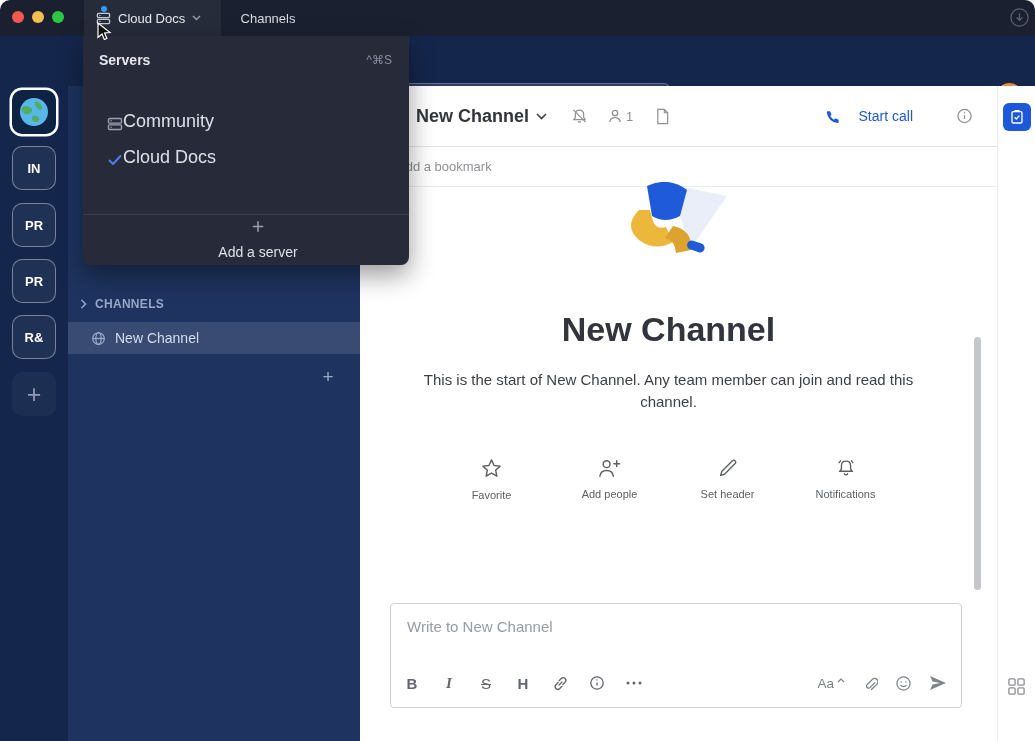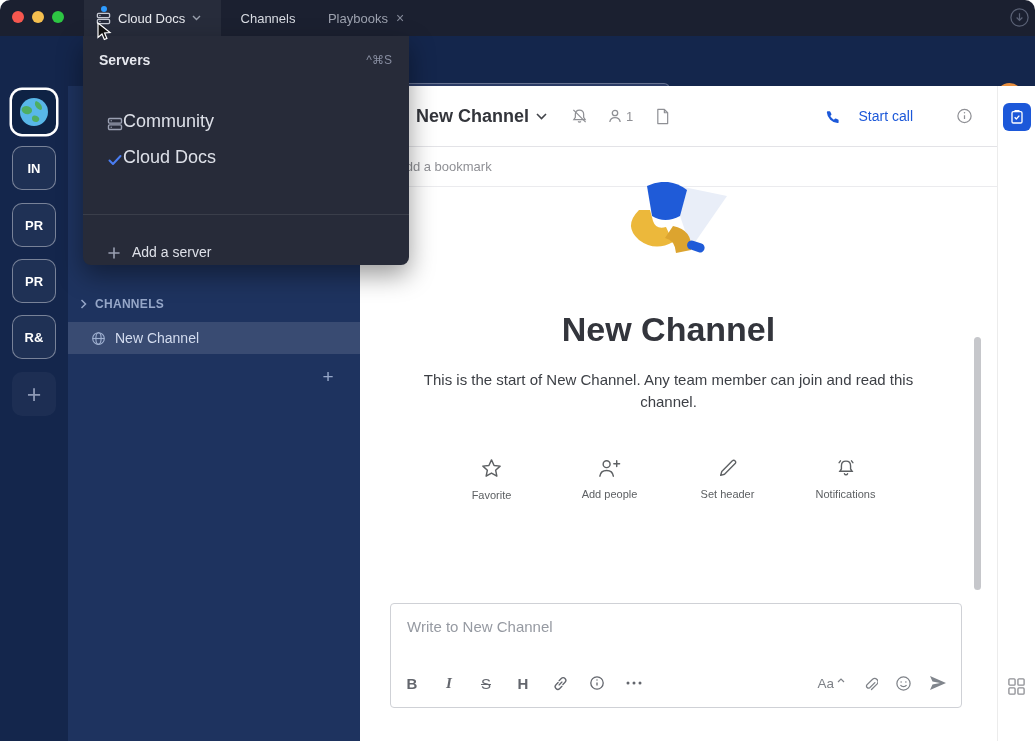--- a/index.html
+++ b/index.html
@@ -105,22 +105,22 @@
   .servers-menu { position:absolute; left:83px; top:36px; width:326px; height:229px; background:#272b39;
     border-radius:0 0 8px 8px; box-shadow:0 10px 26px rgba(0,0,0,.4); z-index:50;padding-left:40px; }
   .menu-header { position:absolute; left:16px; right:17px; top:16px; display:flex; justify-content:space-between; align-items:center;
     color:#e6e8ee; font-size:14px; font-weight:bold; }
   .menu-shortcut { color:#878da0; font-size:12px; font-weight:normal; }
   .menu-item { position:absolute; left:0; right:0; height:36px; display:flex; align-items:flex-end; padding-left:24px; 
     color:#dde0e8; font-size:18px; }
   .mi-0 { top:60px; } .mi-1 { top:96px; } .mi-2 { top:132px; }
   .menu-unread-dot { position:absolute; right:31px; width:7px; height:7px; border-radius:50%; background:#2d9bff; }
   .menu-divider { position:absolute; left:0; right:0; top:178px; height:1px; background:rgba(255,255,255,.09); }
-  .menu-add { position:absolute; left:0; right:0; top:184px; height:40px; display:flex; align-items:flex-end; padding-left:24px; gap:11px;
-    color:#dde0e8; font-size:14px; }
+  .menu-add { position:absolute; left:0; right:0; top:184px; height:40px; display:flex; align-items:center; padding-left:24px; gap:11px;
+    color:#dde0e8; font-size:14px;flex-direction:column; }
 
   .cursor { position:absolute; left:97px; top:22px; z-index:200; pointer-events:none; }
 </style>
 </head>
 <body>
 
 <div class="app">
 
   <div class="titlebar">
     <div class="traffic t-close"></div>
@@ -140,24 +140,20 @@
       <span style="display:flex;">
         <svg width="9" height="6" viewBox="0 0 9 6" fill="none" stroke="#9aa0ad" stroke-width="1.4">
             <path d="M1 1l3.5 3.5L8 1"></path>
           </svg>
       </span>
       <span class="tab-dot"></span>
     </div>
 
     <div class="tab tab-channels">
       <span>Channels</span>
-    </div>
-    <div class="tab tab-playbooks">
-      <span>Playbooks</span>
-      <span class="tab-close">×</span>
     </div>
 
     <div class="update-btn">
       <svg width="21" height="21" viewBox="0 0 22 22" fill="none" stroke="#5a6175" stroke-width="1.3">
           <circle cx="11" cy="11" r="9"></circle>
           <path d="M11 6.5v7M8 11l3 3 3-3"></path>
         </svg>
     </div>
   </div>
 

